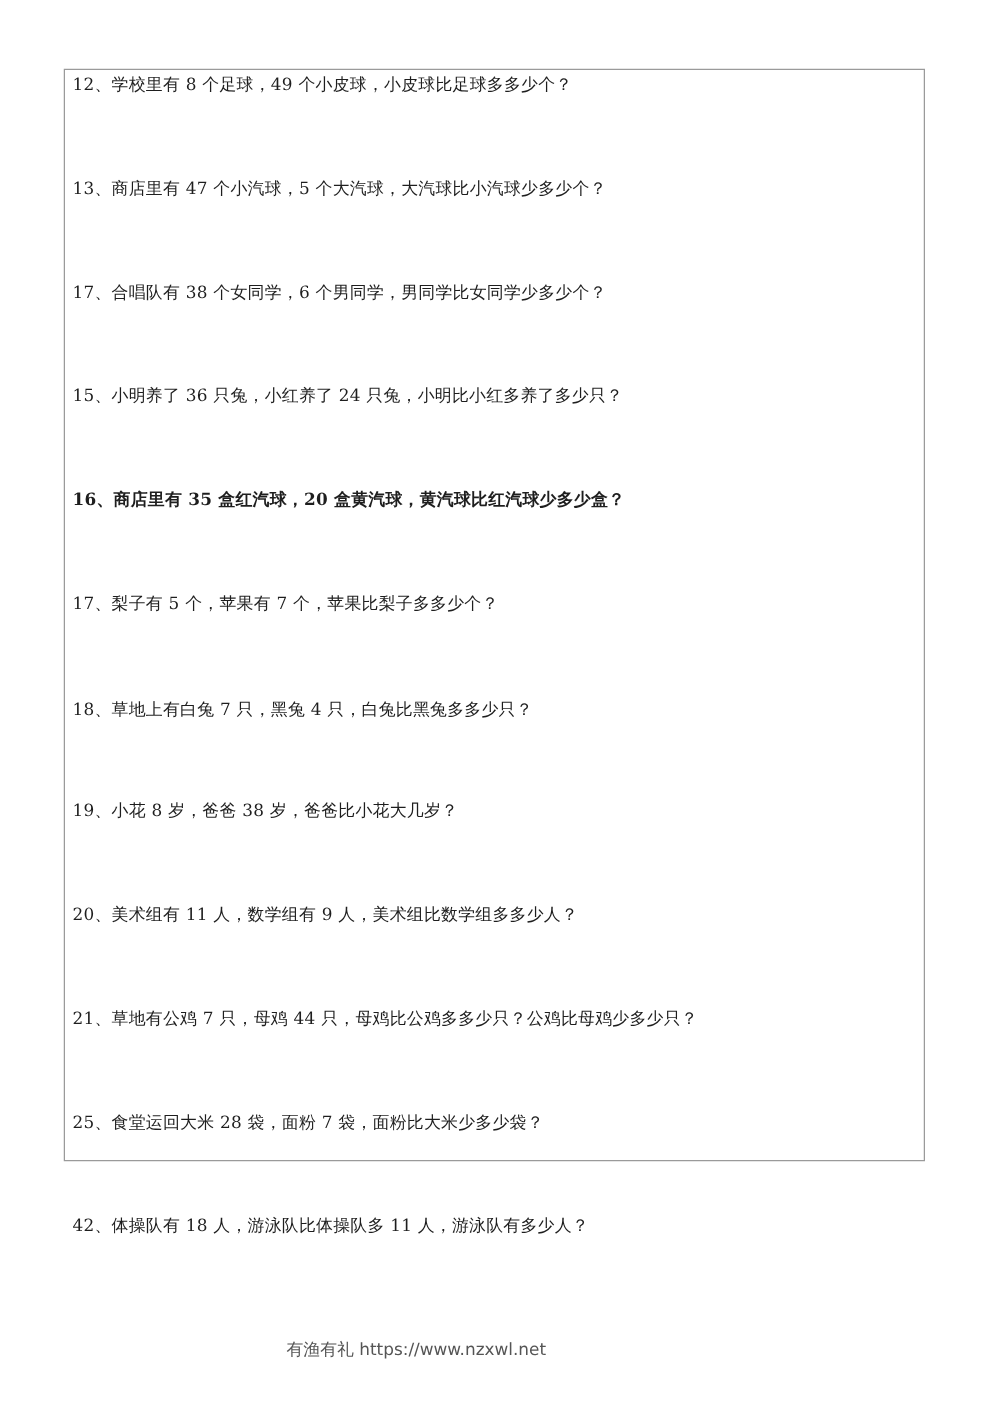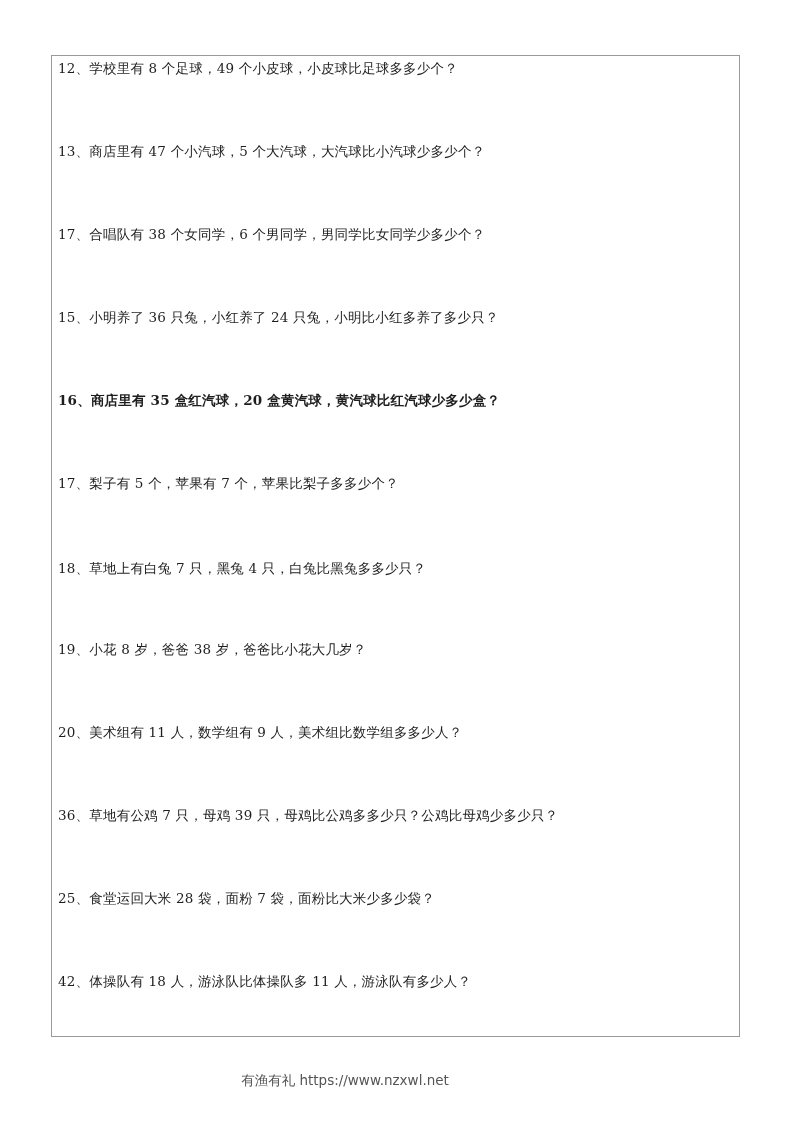--- a/index.html
+++ b/index.html
@@ -13,36 +13,36 @@
       position: relative;
       overflow: hidden;
       font-family: "DejaVu Serif", "Liberation Serif", serif;
       color: #222222;
     }
     .frame {
       position: absolute;
       left: 51px;
       top: 55px;
       width: 689px;
-      height: 982px;
+      height: 874px;
       border: 1px solid #9a9a9a;
       box-sizing: border-box;
     }
     .question {
       position: absolute;
       left: 6px;
       font-size: 13.5px;
       line-height: 18px;
       white-space: nowrap;
       color: #1e1e1e;
       letter-spacing: 0.2px;
     }
     .footer {
       position: absolute;
-      left: 12px;
+      left: 0;
       top: 1070px;
       width: 666px;
       text-align: center;
       font-family: "DejaVu Sans", "Liberation Sans", sans-serif;
       font-size: 13.5px;
       color: #555555;
       line-height: 20px;
     }
   </style>
 </head>
@@ -51,18 +51,18 @@
 <div class="frame">
   <div class="question" style="top:3px;">12、学校里有 8 个足球，49 个小皮球，小皮球比足球多多少个？</div>
   <div class="question" style="top:86px;">13、商店里有 47 个小汽球，5 个大汽球，大汽球比小汽球少多少个？</div>
   <div class="question" style="top:169px;">17、合唱队有 38 个女同学，6 个男同学，男同学比女同学少多少个？</div>
   <div class="question" style="top:252px;">15、小明养了 36 只兔，小红养了 24 只兔，小明比小红多养了多少只？</div>
   <div class="question" style="top:335px;font-weight:bold;">16、商店里有 35 盒红汽球，20 盒黄汽球，黄汽球比红汽球少多少盒？</div>
   <div class="question" style="top:418px;text-align:right;">17、梨子有 5 个，苹果有 7 个，苹果比梨子多多少个？</div>
   <div class="question" style="top:503px;">18、草地上有白兔 7 只，黑兔 4 只，白兔比黑兔多多少只？</div>
   <div class="question" style="top:584px;">19、小花 8 岁，爸爸 38 岁，爸爸比小花大几岁？</div>
   <div class="question" style="top:667px;">20、美术组有 11 人，数学组有 9 人，美术组比数学组多多少人？</div>
-  <div class="question" style="top:750px;">36、草地有公鸡 7 只，母鸡 39 只，母鸡比公鸡多多少只？公鸡比母鸡少多少只？</div>
+  <div class="question" style="top:750px;">21、草地有公鸡 7 只，母鸡 44 只，母鸡比公鸡多多少只？公鸡比母鸡少多少只？</div>
   <div class="question" style="top:833px;">25、食堂运回大米 28 袋，面粉 7 袋，面粉比大米少多少袋？</div>
   <div class="question" style="top:916px;">42、体操队有 18 人，游泳队比体操队多 11 人，游泳队有多少人？</div>
 </div>
 
 <div class="footer">有渔有礼 https://www.nzxwl.net</div>
 
 </body></html>

